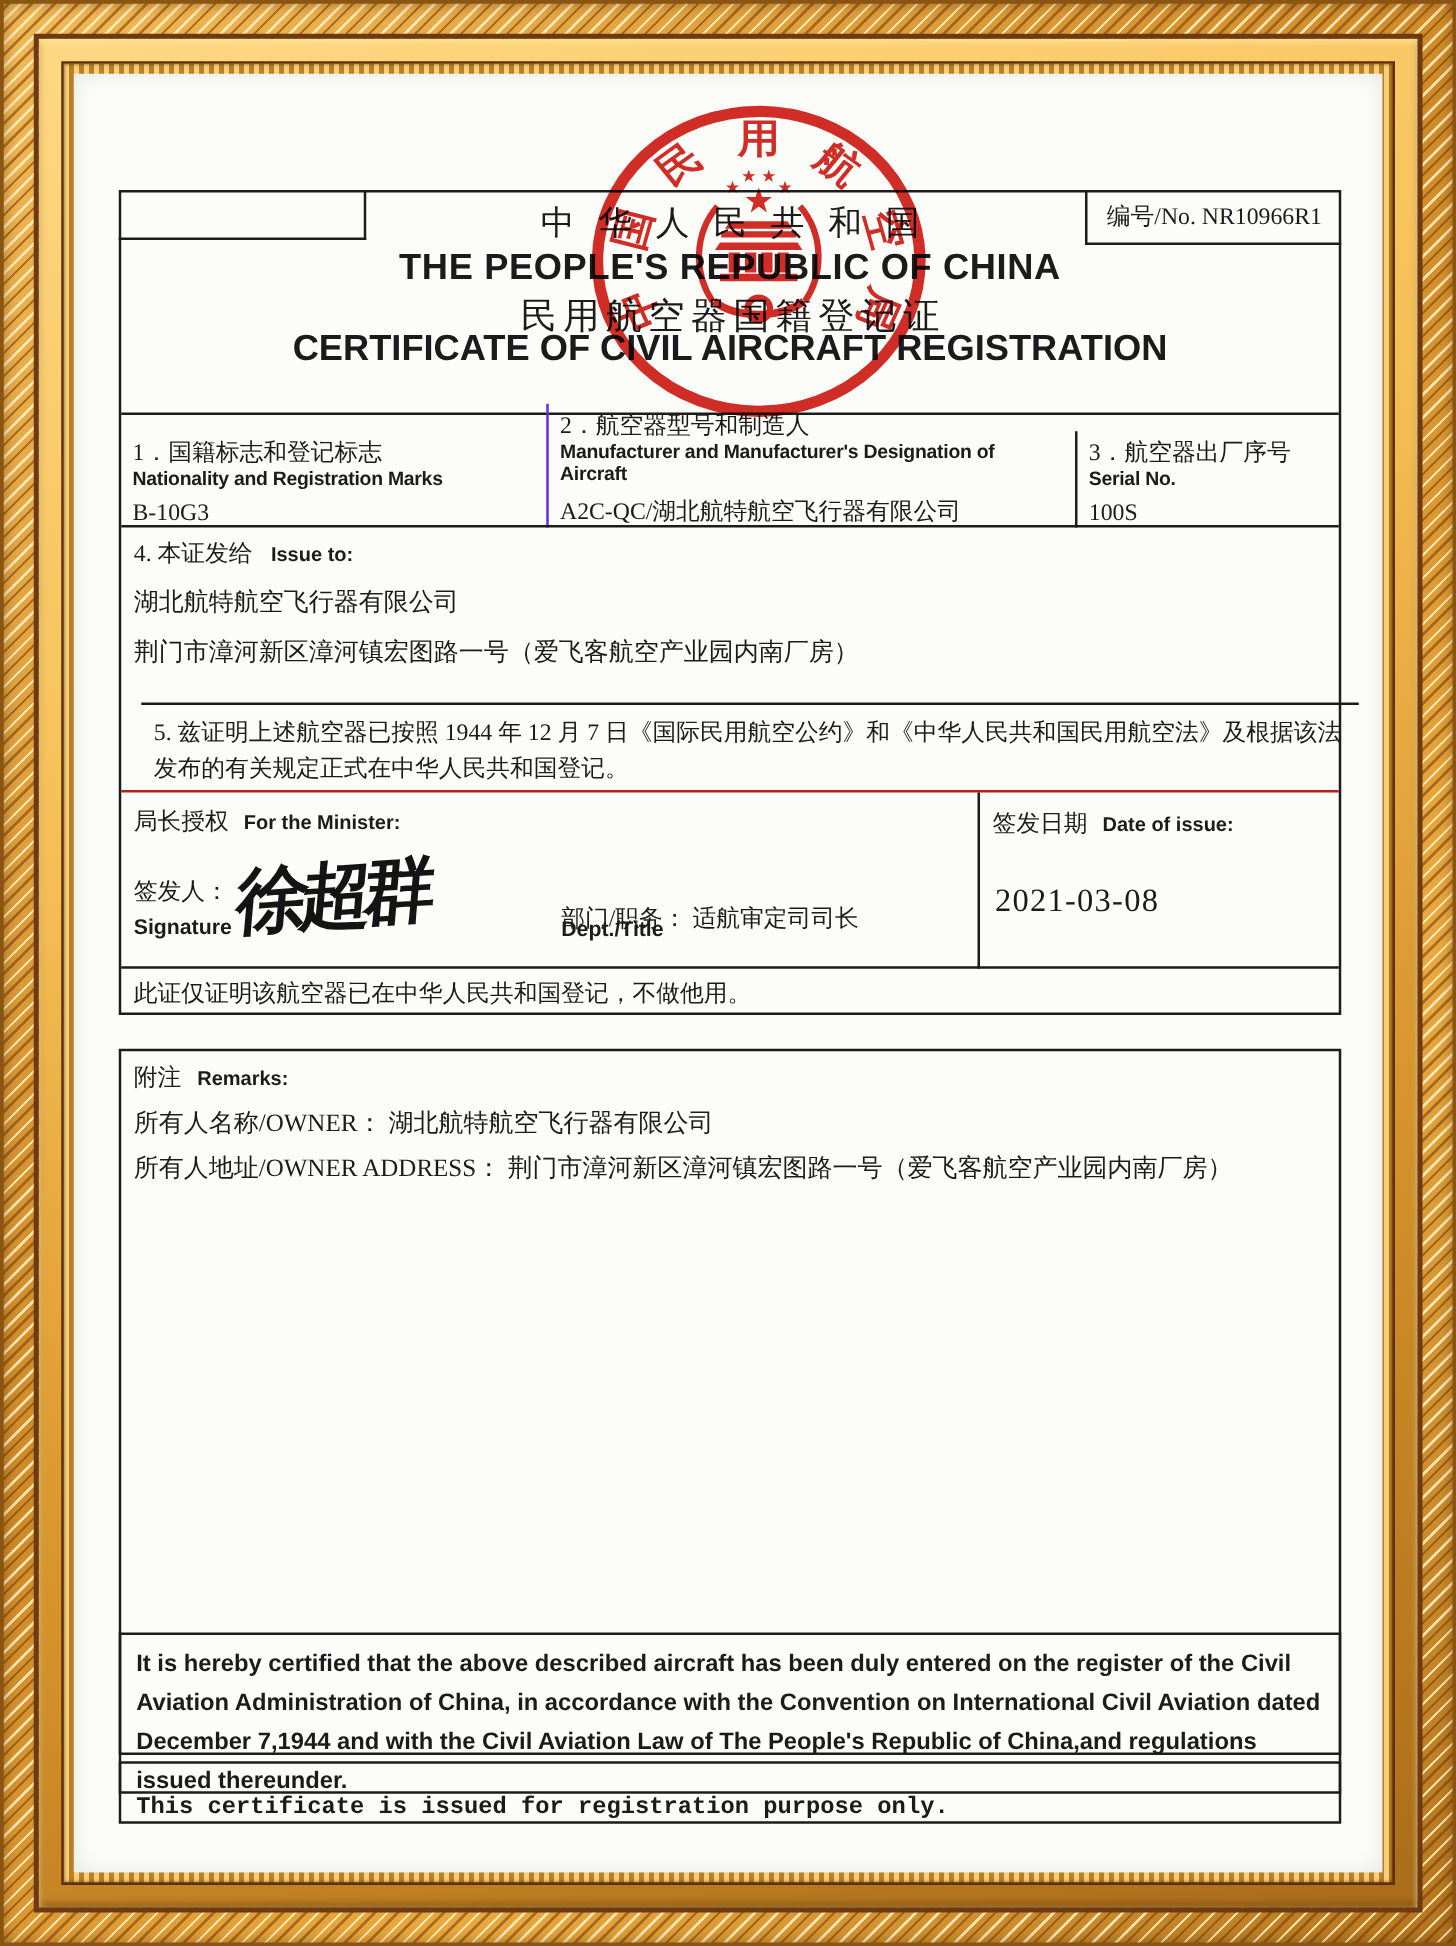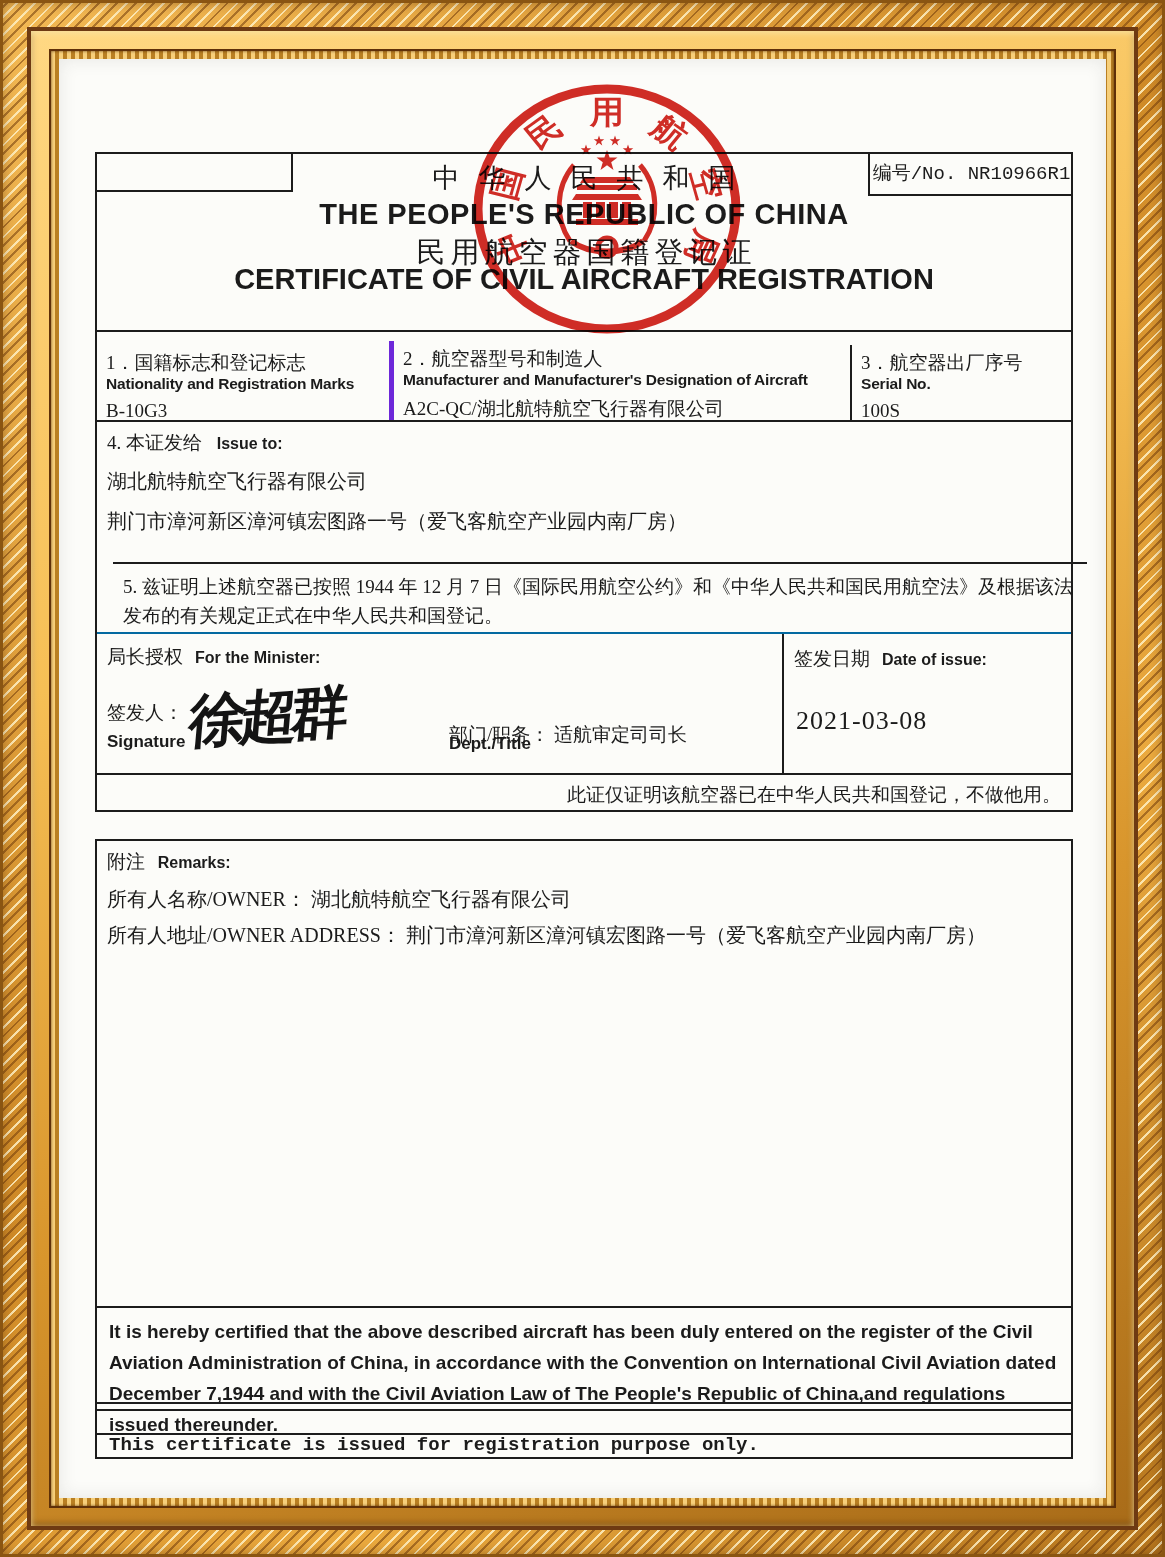--- a/index.html
+++ b/index.html
@@ -38,61 +38,61 @@
   }
   .blk{position:absolute;box-sizing:border-box;border:2px solid #1c1c1c;background:transparent;}
   .cn{font-family:"Liberation Serif","DejaVu Serif",serif;}
   .enb{font-family:"Liberation Sans","DejaVu Sans",sans-serif;font-weight:bold;}
   
   .upper{left:36px;top:93px;width:978px;height:660px;}
   .corner-box{position:absolute;left:-2px;top:-2px;width:196px;height:38px;
     border-right:2px solid #1c1c1c;border-bottom:2px solid #1c1c1c;}
   .serial-box{position:absolute;right:-2px;top:-2px;width:203px;height:42px;
     border-left:2px solid #1c1c1c;border-bottom:2px solid #1c1c1c;
-    display:flex;align-items:center;justify-content:center;font-size:19px;font-family:Liberation Mono, monospace;}
+    display:flex;align-items:center;justify-content:center;font-size:19px;}
   .t-cn{position:absolute;left:0;right:0;top:6px;text-align:center;font-size:27px;letter-spacing:19px;text-indent:19px;}
   .t-en{position:absolute;left:0;right:0;top:44px;text-align:center;font-size:29px;letter-spacing:.5px;}
   .s-cn{position:absolute;left:0;right:0;top:79px;text-align:center;font-size:29px;letter-spacing:5px;text-indent:5px;}
   .s-en{position:absolute;left:0;right:0;top:109px;text-align:center;font-size:29px;}
   
   .row1{position:absolute;left:0;top:176px;width:100%;height:90px;border-top:2px solid #1c1c1c;display:flex;align-items:flex-end;}
   .row1 .cell{box-sizing:border-box;padding:6px 9px 0 9px;overflow:hidden;}
   .row1 .c1{width:292px;}
-  .row1 .c2{width:461px;border-left:5px solid #6d28d9;}
+  .row1 .c2{width:423px;border-left:2px solid #6d28d9;margin-left:48px;}
   .row1 .c3{flex:1;border-left:2px solid #1c1c1c;}
   .flab{font-size:19px;line-height:24px;}
   .flen{font-size:15.5px;line-height:18px;letter-spacing:-.2px;}
   .fval{font-size:19px;margin-top:7px;}
   
   .sec4{position:absolute;left:0;top:266px;width:100%;height:142px;border-top:2px solid #1c1c1c;padding:8px 10px;box-sizing:border-box;}
   .sec4 .l1{font-size:19px;}
   .sec4 .l1 .enb{font-size:16px;margin-left:10px;}
   .sec4 .l2{font-size:20px;margin-top:12px;}
   .sec4 .l3{font-size:20px;margin-top:13px;}
   
   .sec5{position:absolute;left:0;top:408px;width:100%;height:70px;border-top:2px solid #1c1c1c;
     padding:8px 10px;box-sizing:border-box;font-size:19px;line-height:29px;margin-left:16px;}
   
-  .mrow{position:absolute;left:0;top:478px;width:100%;height:141px;border-top:2px solid #0369a1;display:flex;}
+  .mrow{position:absolute;left:0;top:478px;width:100%;height:141px;border-top:2px solid #b91c1c;display:flex;}
   .mleft{width:685px;position:relative;box-sizing:border-box;padding:10px;}
   .mright{flex:1;border-left:2px solid #1c1c1c;position:relative;box-sizing:border-box;padding:12px 10px;}
   .lab19{font-size:19px;}
   .lab16{font-size:16px;margin-left:8px;}
   .sign-label{position:absolute;left:10px;top:66px;font-size:19px;}
   .sign-en{position:absolute;left:10px;top:98px;font-size:17px;}
   .scrawl{
     position:absolute;left:92px;top:44px;font-size:58px;font-weight:bold;
     letter-spacing:-7px;transform:rotate(-4deg) skewX(-9deg);color:#141414;
   }
   .dept{position:absolute;left:352px;top:68px;font-size:19px;margin-top:20px;}
   .dept-en{position:absolute;left:352px;top:100px;font-size:17px;}
   .date-val{position:absolute;left:12px;top:72px;font-size:26px;letter-spacing:1px;}
   
   .strip1{position:absolute;left:0;top:619px;width:100%;height:39px;border-top:2px solid #1c1c1c;
-    padding:7px 10px;box-sizing:border-box;font-size:19px;text-align:right;}
+    padding:7px 10px;box-sizing:border-box;font-size:19px;}
   
   .remarks{left:36px;top:780px;width:978px;height:596px;padding:8px 10px;}
   .remarks .rh{font-size:19px;}
   .remarks .rh .enb{font-size:16px;margin-left:8px;}
   .remarks .rl{font-size:20px;line-height:36px;margin-top:6px;}
   .remarks .rl2{font-size:20px;line-height:36px;}
   
   .engcert{left:36px;top:1247px;width:978px;height:98px;padding:8px 12px;
     font-family:"Liberation Sans","DejaVu Sans",sans-serif;font-weight:bold;font-size:19px;line-height:31px;}
   .strip2{left:36px;top:1350px;width:978px;height:40px;padding:23px 12px;

